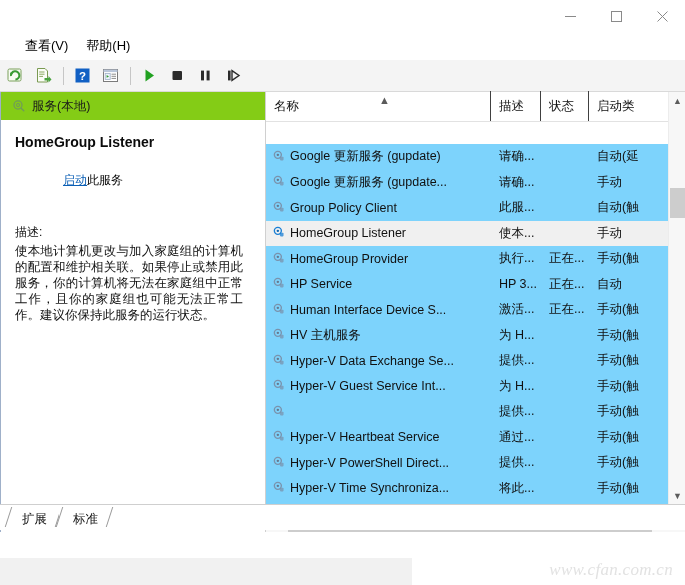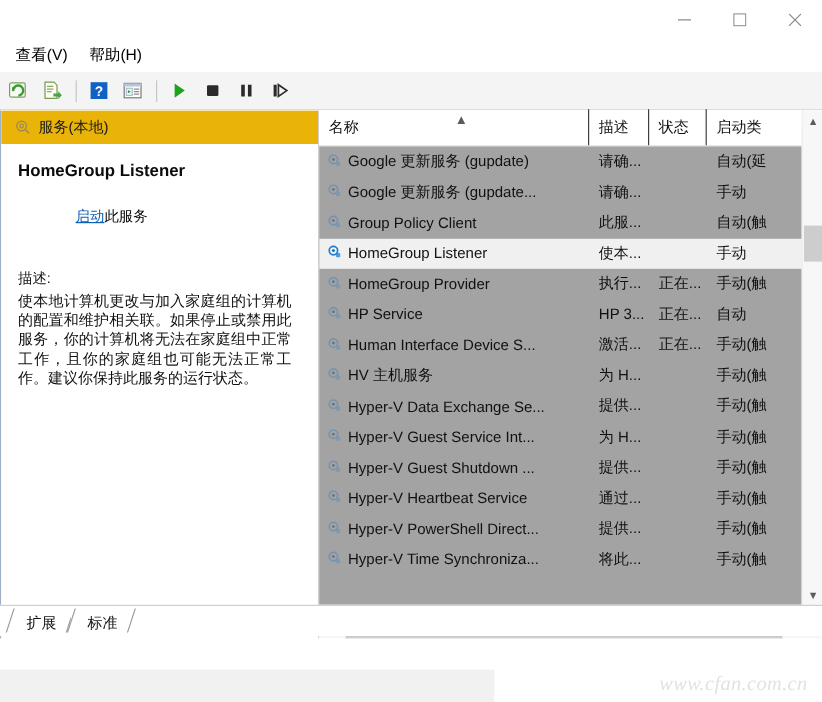--- a/index.html
+++ b/index.html
@@ -35,21 +35,21 @@
     color: #8a8a8a;
   }
   .winbtn svg { display: block; }
 
   
   .menubar {
     position: absolute; left: 0; top: 32px;
     width: 685px; height: 28px;
     background: #ffffff;
     display: flex; align-items: center;
-    padding-left: 4px;
+    padding-left: 16px;
   }
   .menuitem {
     padding: 4px 9px;
     font-size: 13px;
     color: #000;
     white-space: nowrap;
   }
 
   
   .toolbar {
@@ -82,21 +82,21 @@
   .leftpane {
     position: absolute; left: 0; top: 0;
     width: 265px; height: 440px;
     background: #ffffff;
     border-left: 1px solid #9fb0c9;
     overflow: hidden;
   }
   .lp-header {
     position: relative;
     height: 28px;
-    background: #eab308;
+    background: #84cc16;
     display: flex; align-items: center;
     padding-left: 10px;
   }
   .lp-header .gear-ic { margin-right: 7px; opacity: .55; }
   .lp-header-text {
     font-size: 12.5px;
     color: #1b1b1b;
   }
   .lp-body {
     position: relative;
@@ -168,21 +168,22 @@
     position: absolute;
     left: 113px; top: 3px;
     color: #5b5b5b;
     font-size: 11px;
   }
 
   .lv-rows {
     position: relative;
     height: 382px;
     overflow: hidden;
-    background: #a3a3a3;
+    background: #7dd3fc;
+    margin-top: 22px;
   }
   .lv-row {
     display: flex;
     height: 25.5px;
     align-items: center;
     white-space: nowrap;
   }
   .lv-row.selected { background: #f0f0f0; }
   .cell {
     font-size: 12.5px;
@@ -567,21 +568,20 @@
             <div class="cell c-state"></div>
             <div class="cell c-start">手动(触</div>
           </div>
           <div class="lv-row">
             <div class="cell c-name">
               <span class="gear-ic"><svg width="13" height="13" viewBox="0 0 16 16">
                   <circle cx="7.2" cy="7.2" r="4.3" fill="none" stroke="#7a93ad" stroke-width="1.7"></circle>
                   <circle cx="7.2" cy="7.2" r="1.5" fill="#63788f"></circle>
                   <rect x="9.8" y="9.6" width="4.4" height="4.4" rx="1" fill="#7a93ad" opacity=".75"></rect>
                 </svg></span>
-              <span>Hyper-V Guest Shutdown ...</span>
             </div>
             <div class="cell c-desc">提供...</div>
             <div class="cell c-state"></div>
             <div class="cell c-start">手动(触</div>
           </div>
           <div class="lv-row">
             <div class="cell c-name">
               <span class="gear-ic"><svg width="13" height="13" viewBox="0 0 16 16">
                   <circle cx="7.2" cy="7.2" r="4.3" fill="none" stroke="#7a93ad" stroke-width="1.7"></circle>
                   <circle cx="7.2" cy="7.2" r="1.5" fill="#63788f"></circle>

